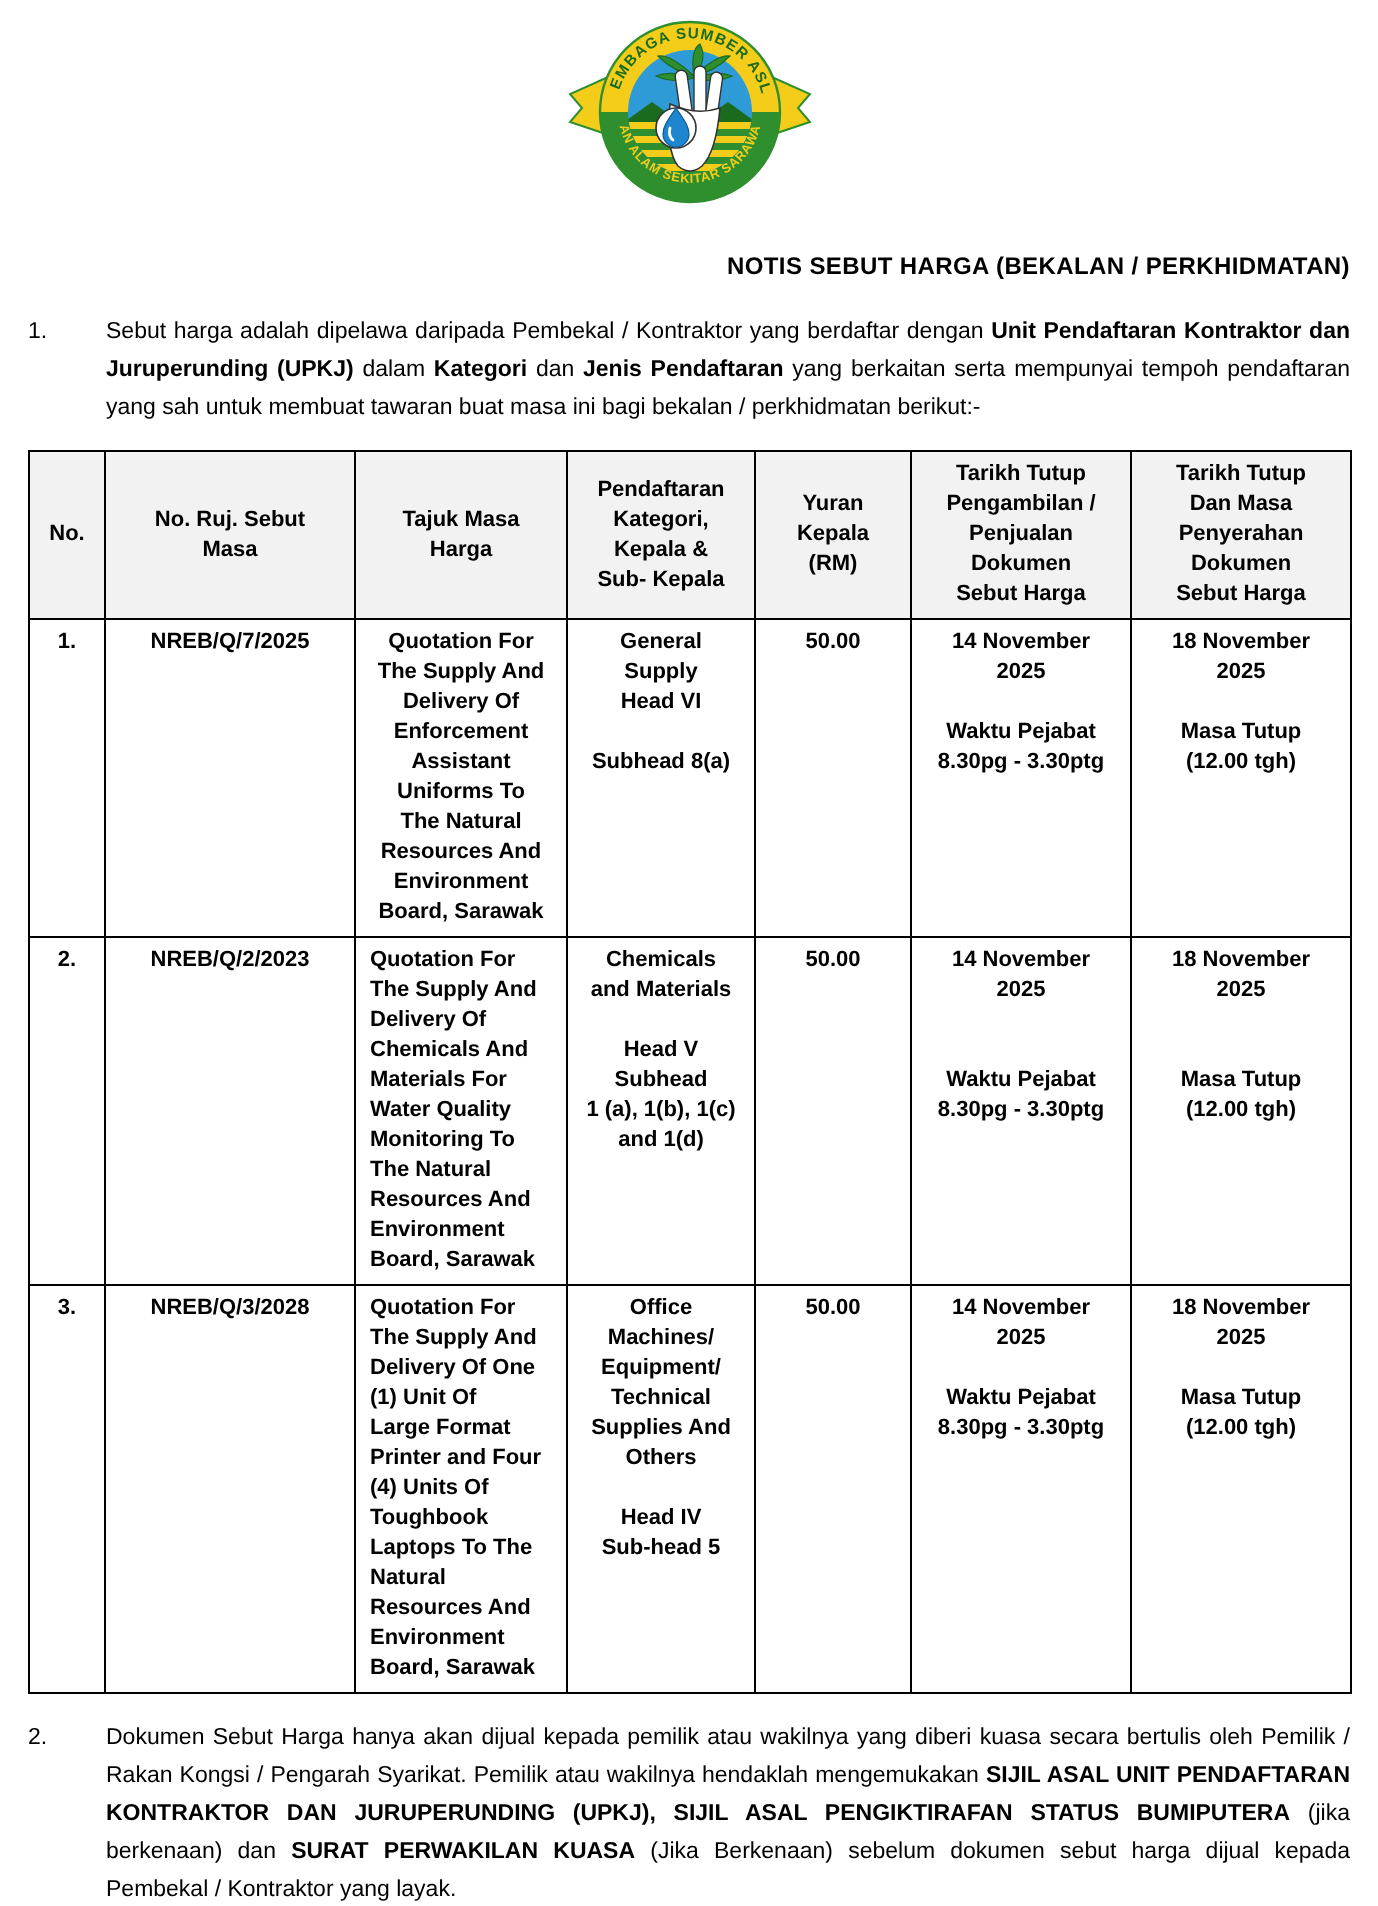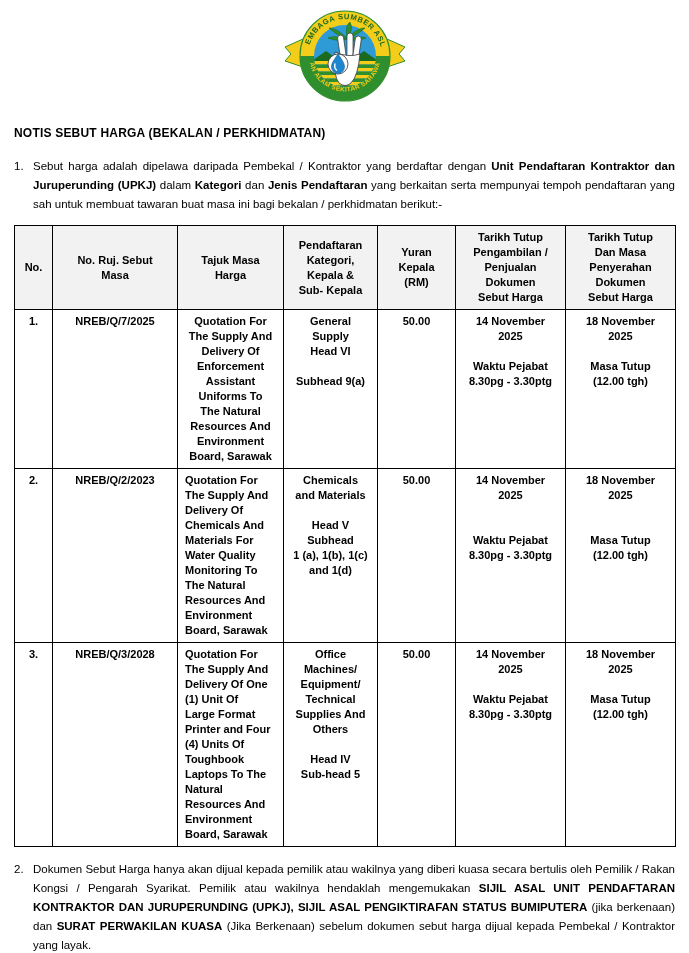--- a/index.html
+++ b/index.html
@@ -11,31 +11,31 @@
     -webkit-font-smoothing: antialiased;
   }
   .page { padding: 8px 14px 0 14px; box-sizing: border-box; }
 
   
   .logo-wrap { text-align: center; height: 98px; margin-bottom: 20px; }
   .logo-wrap svg { display: inline-block; }
 
   
   .doc-title {
-    text-align: left;
+    text-align: right;
     font-weight: bold;
     font-size: 12px;
     letter-spacing: 0.2px;
     margin: 0 0 17px 0;
   }
 
   
   .para { display: flex; font-size: 11.5px; line-height: 19px; margin: 0 0 11px 0; }
   .para .num { flex: 0 0 19px; }
-  .para .body { flex: 1; text-align: justify; }
+  .para .body { flex: 1; text-align: justify; margin-left: 20px; }
   .para .bold { font-weight: bold; }
 
   
   table.qt {
     border-collapse: collapse;
     table-layout: fixed;
     width: 661px;
     margin-bottom: 13px;
   }
   table.qt th, table.qt td {
@@ -179,21 +179,21 @@
 Assistant
 Uniforms To
 The Natural
 Resources And
 Environment
 Board, Sarawak</td>
         <td>General
 Supply
 Head VI
 
-Subhead 9(a)</td>
+Subhead 8(a)</td>
         <td>50.00</td>
         <td>14 November
 2025
 
 Waktu Pejabat
 8.30pg - 3.30ptg</td>
         <td>18 November
 2025
 
 Masa Tutup

